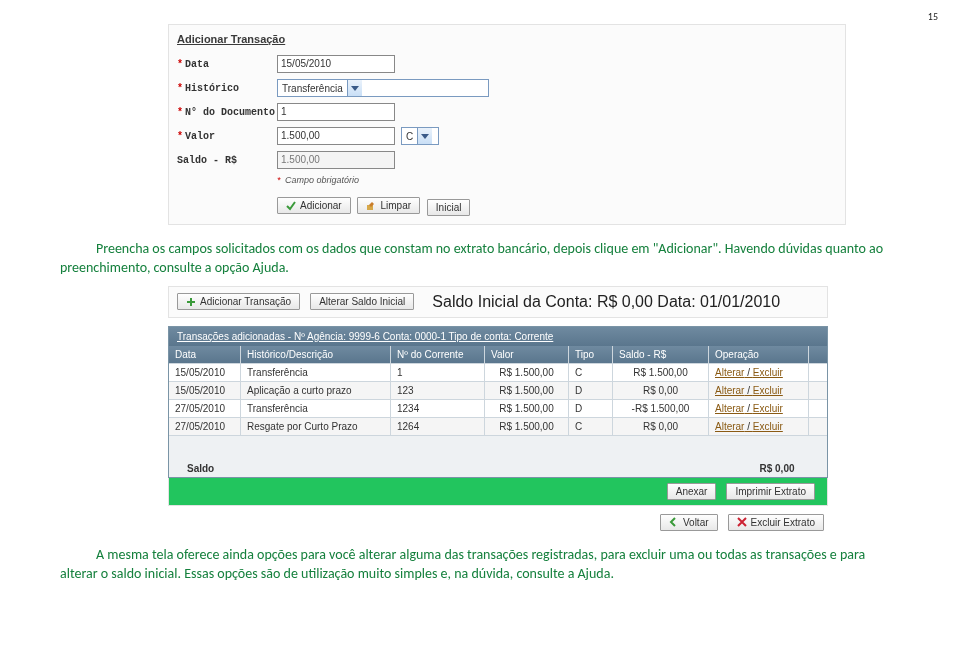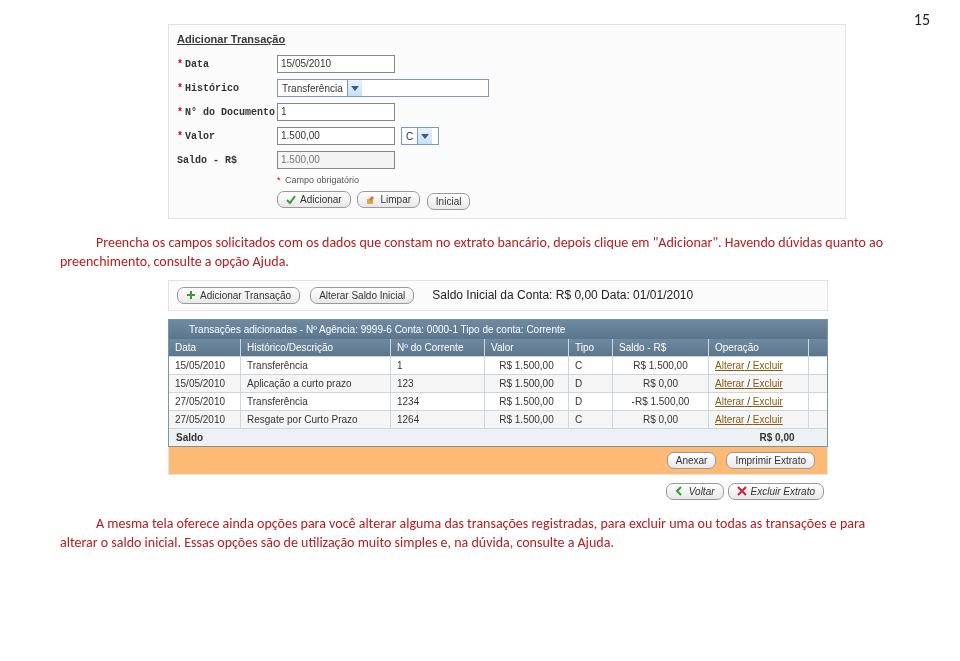--- a/index.html
+++ b/index.html
@@ -11,22 +11,22 @@
     background: #fff;
     width: 960px;
   }
   .page {
     padding: 24px 60px 28px 60px;
     position: relative;
   }
   .page-num {
     position: absolute;
     top: 10px;
-    right: 30px;
-    font-size: 16px;
+    right: 22px;
+    font-size: 10px;
   }
   .screenshot {
     margin: 0 0 14px 108px;
     width: 660px;
     font-family: Tahoma, Arial, sans-serif;
     font-size: 10px;
     color: #333;
     background: #fbfbfb;
     border: 1px solid #e3e3e3;
     padding: 8px;
@@ -82,77 +82,79 @@
   }
   .ss-select-arrow svg { display: block; }
   .readonly {
     background: #f4f4f4;
     color: #777;
   }
   .ss-note {
     margin-left: 100px;
     font-size: 9px;
     color: #555;
-    margin-bottom: 6px;
+    margin-bottom: 12px;
+    font-style: italic;
   }
   .btnbar {
     margin-left: 100px;
     margin-top: 2px;
   }
   .ss-btn {
     display: inline-flex;
     align-items: center;
     border: 1px solid #999;
     background: linear-gradient(#fefefe, #e8e8e8);
-    border-radius: 7px;
+    border-radius: 1px;
     padding: 2px 8px;
     font-size: 10px;
     margin-right: 4px;
     cursor: pointer;
   }
   .ss-btn svg, .ss-btn .ico { margin-right: 4px; }
   .ico { display: inline-block; width: 10px; height: 10px; }
 
   .body-para {
     margin: 8px 0;
     line-height: 1.4;
-    color: #b91c1c;
+    color: #15803d;
   }
   .first-indent { text-indent: 36px; }
 
   
   .screenshot2 {
     margin: 2px 0 14px 108px;
     width: 660px;
     font-family: Tahoma, Arial, sans-serif;
     font-size: 10px;
     color: #333;
   }
   .s2-top {
     background: #fbfbfb;
     border: 1px solid #e3e3e3;
     padding: 6px 8px;
     display: flex;
     align-items: center;
     gap: 6px;
   }
   .s2-title {
-    font-size: 12px;
+    font-size: 16px;
     color: #222;
     margin-left: 8px;
   }
   .s2-grid {
     margin-top: 8px;
     border: 1px solid #7a94a6;
   }
   .s2-caption {
     background: linear-gradient(#6f8aa0, #5a768d);
     color: #fff;
-    padding: 4px 20px;
-    font-size: 10px;
+    padding: 4px 8px;
+    font-size: 10px;
+    text-decoration: underline;
   }
   .s2-head, .s2-row {
     display: grid;
     grid-template-columns: 72px 150px 94px 84px 44px 96px 100px;
     font-size: 10px;
   }
   .s2-head {
     background: linear-gradient(#6f8aa0, #5a768d);
     color: #fff;
   }
@@ -168,35 +170,35 @@
   }
   .s2-row:nth-child(even) { background: #f5f5f5; }
   .rnum { text-align: center; }
   .s2-foot {
     display: grid;
     grid-template-columns: 1fr 100px;
     background: #eef1f3;
     border-top: 1px solid #cdd6dd;
     font-weight: bold;
   }
-  .s2-foot > div { padding: 3px 7px; }
+  .s2-foot > div { padding: 3px 18px; margin-top: 24px; }
   .s2-bottombar {
     border: 1px solid #e3e3e3;
     border-top: none;
     display: flex;
     justify-content: flex-end;
     padding: 5px 8px;
     gap: 6px;
-    background: #fdba74;
+    background: #22c55e;
   }
   .s2-back {
     margin-top: 8px;
     display: flex;
     justify-content: flex-end;
-    font-style: italic;
+    gap: 6px;
   }
   .link-op {
     color: #8a5a13;
     text-decoration: underline;
     cursor: pointer;
     text-align: center;
   }
   .link-op + .link-op::before {
     content: " / ";
     color: #333;

